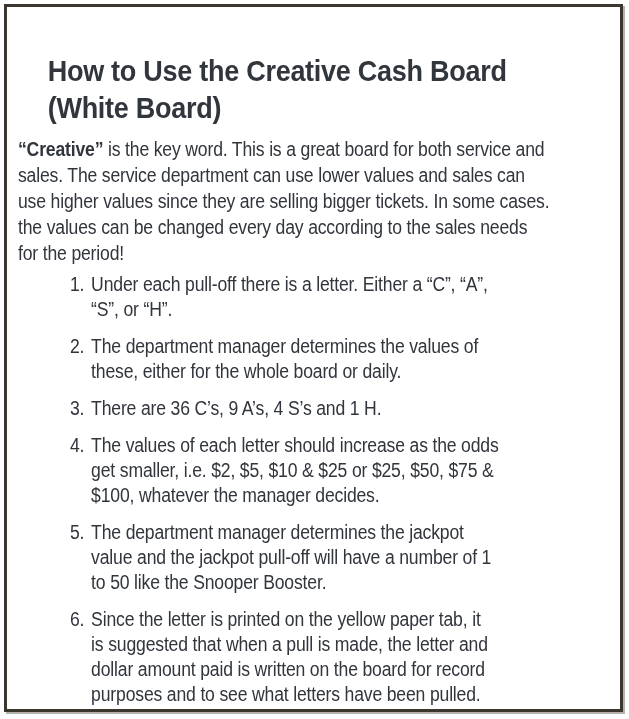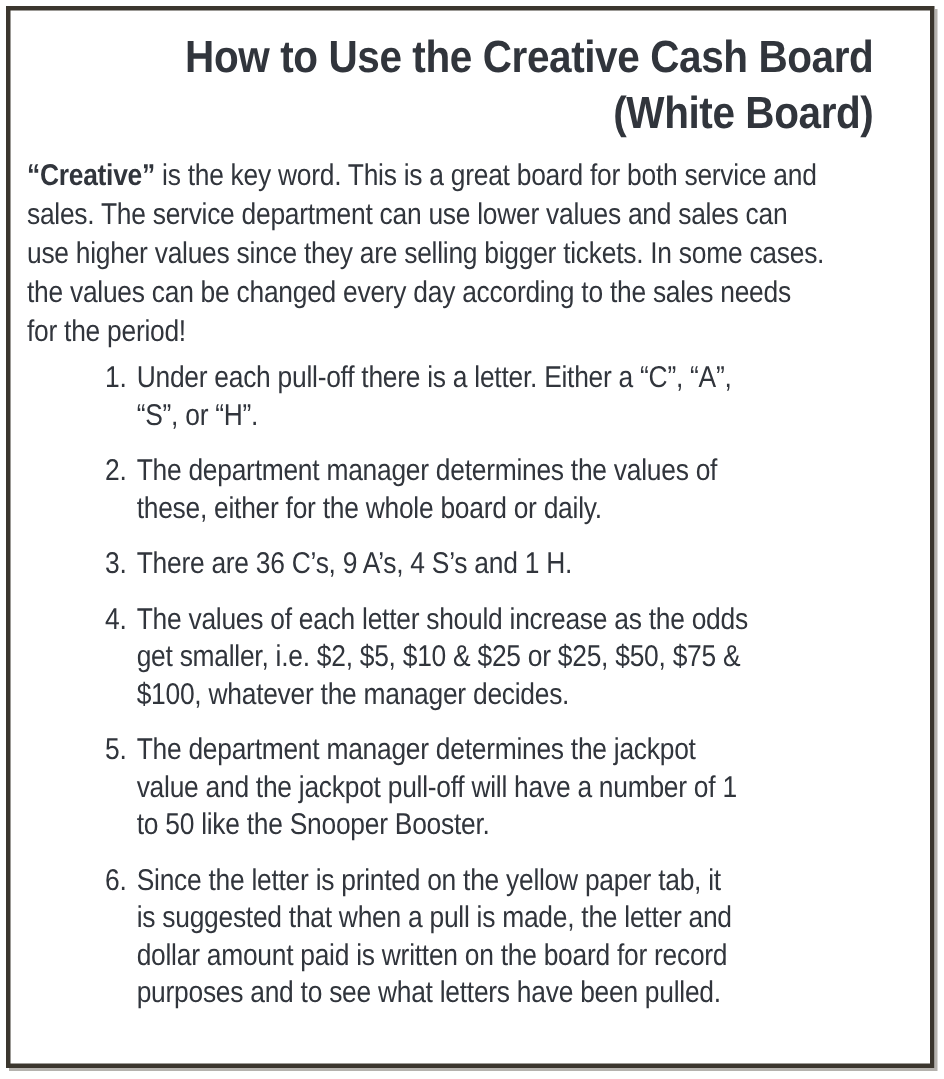--- a/index.html
+++ b/index.html
@@ -28,22 +28,23 @@
   .content {
     position: absolute;
     left: 18px;
     top: 20px;
     width: 594px;
   }
   .title {
     font-size: 30px;
     line-height: 37px;
     font-weight: 700;
-    text-align: right;
+    text-align: left;
     letter-spacing: -0.3px;
+    margin-top: 32px;
   }
   .title .tline {
     display: block;
     white-space: nowrap;
     transform: scaleX(0.9);
     transform-origin: 50% 0;
   }
   .intro {
     margin: 10px 0 0 0;
     font-size: 20px;

